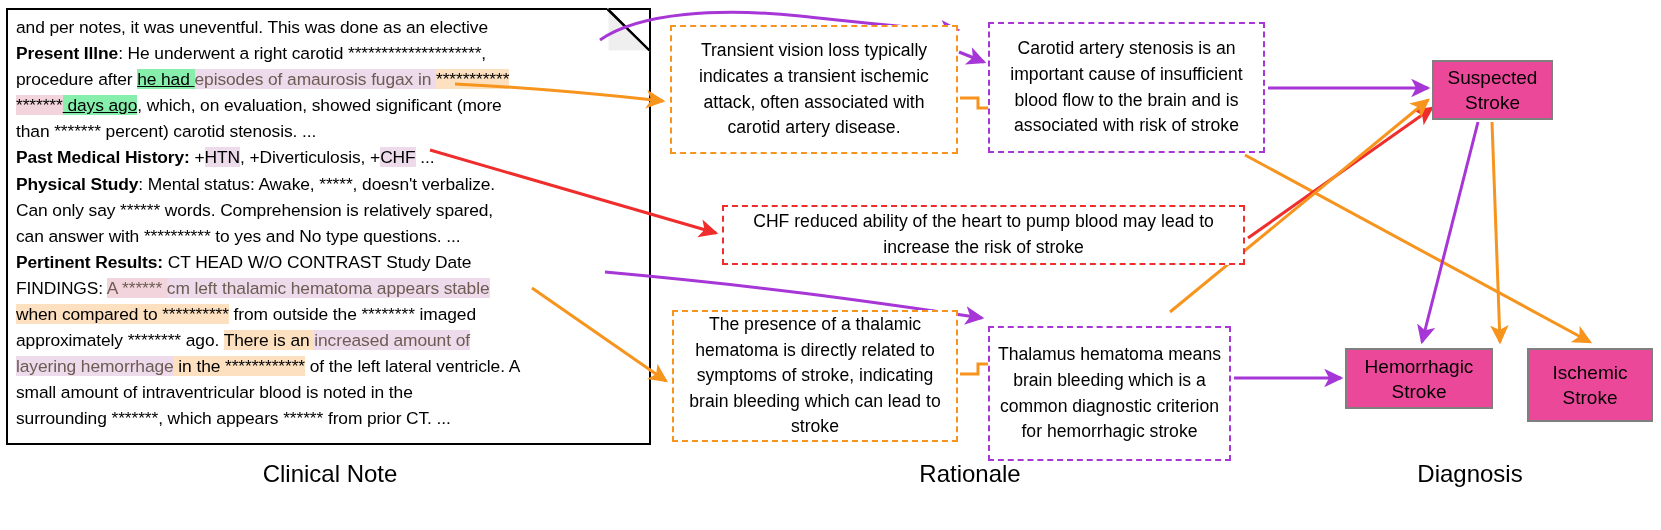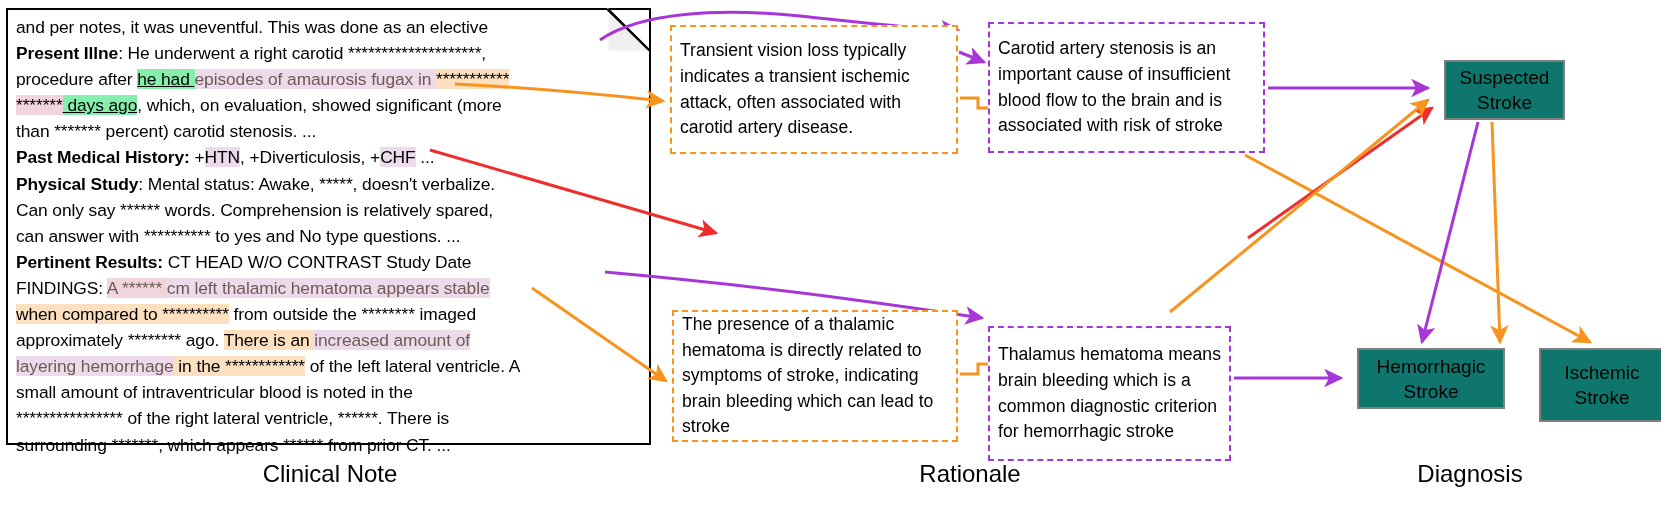--- a/index.html
+++ b/index.html
@@ -33,39 +33,39 @@
 
   
   .hl-pur{background:#86efac;text-decoration:underline;}
   .hl-pnk{background:#f2d4dc;}
   .hl-org{background:#fce0c0;}
   .hl-pp  {background:#eddaea;}
   .hl-dim{color:#6e5b54;}
 
   
   .rbox{position:absolute;box-sizing:border-box;background:#fff;
-        font-size:17.6px;line-height:25.6px;text-align:left;
+        font-size:17.6px;line-height:25.6px;text-align:center;
         display:flex;align-items:center;justify-content:center;
         padding:4px 8px;z-index:6;}
   .d-org{border:2.5px dashed #f7941e;}
   .d-pur{border:2.5px dashed #a637d6;}
   .d-red{border:2.5px dashed #ef2d2d;}
 
   #r-transient{left:670px;top:25px;width:288px;height:129px;}
   #r-carotid  {left:988px;top:22px;width:277px;height:131px;}
   #r-chf      {left:722px;top:205px;width:523px;height:60px;}
   #r-thalamic {left:672px;top:310px;width:286px;height:132px;}
   #r-thalamus {left:988px;top:326px;width:243px;height:135px;}
 
   
   .dbox{position:absolute;box-sizing:border-box;
-        border:2px solid #7f7f7f;background:#0f766e;
+        border:2px solid #7f7f7f;background:#ec4899;
         font-size:19px;line-height:25px;text-align:center;
         display:flex;align-items:center;justify-content:flex-start;
-        z-index:6;margin-left:12px;}
+        z-index:6;}
   #d-suspected{left:1432px;top:60px;width:121px;height:60px;}
   #d-hemo     {left:1345px;top:348px;width:148px;height:61px;}
   #d-isch     {left:1527px;top:348px;width:126px;height:74px;}
 
   
   .caption{position:absolute;font-size:24px;text-align:center;z-index:6;}
   #cap-note{left:150px;top:460px;width:360px;text-align:center;}
   #cap-rat {left:790px;top:460px;width:360px;}
   #cap-diag{left:1290px;top:460px;width:360px;}
 </style>
@@ -136,34 +136,36 @@
           <span class="ln"><b>Past Medical History:</b><span> +</span><span class="hl-pp">HTN</span><span>, +Diverticulosis, +</span><span class="hl-pp">CHF</span><span> ...</span></span>
           <span class="ln"><b>Physical Study</b><span>: Mental status: Awake, *****, doesn't verbalize.</span></span>
           <span class="ln"><span>Can only say ****** words. Comprehension is relatively spared,</span></span>
           <span class="ln"><span>can answer with ********** to yes and No type questions. ...</span></span>
           <span class="ln"><b>Pertinent Results:</b><span> CT HEAD W/O CONTRAST Study Date</span></span>
           <span class="ln"><span>FINDINGS: </span><span class="hl-pnk hl-dim">A ****** </span><span class="hl-pp hl-dim">cm left thalamic hematoma appears stable</span></span>
           <span class="ln"><span class="hl-org">when compared to **********</span><span> from outside the ******** imaged</span></span>
           <span class="ln"><span>approximately ******** ago. </span><span class="hl-org">There is an </span><span class="hl-pp hl-dim">increased amount of</span></span>
           <span class="ln"><span class="hl-pp hl-dim">layering hemorrhage</span><span class="hl-org"> in the ************</span><span> of the left lateral ventricle. A</span></span>
           <span class="ln"><span>small amount of intraventricular blood is noted in the</span></span>
-          <span class="ln"><span>**************** of the right lateral ventricle, ******. There is</span></span>
           <span class="ln"><span>surrounding *******, which appears ****** from prior CT. ...</span></span>
         </p>
     </div>
   </div>
 
   <div class="rbox d-org" id="r-transient">
     <span>Transient vision loss typically indicates a transient ischemic attack, often associated with carotid artery disease.</span>
   </div>
 
   <div class="rbox d-pur" id="r-carotid">
     <span>Carotid artery stenosis is an important cause of insufficient blood flow to the brain and is associated with  risk of stroke</span>
   </div>
 
+  <div class="rbox d-red" id="r-chf">
+    <span>CHF reduced ability of the heart to pump blood may lead to increase the risk of stroke</span>
+  </div>
 
   <div class="rbox d-org" id="r-thalamic">
     <span>The presence of a thalamic hematoma is directly related to symptoms of stroke, indicating brain bleeding which can lead to stroke</span>
   </div>
 
   <div class="rbox d-pur" id="r-thalamus">
     <span>Thalamus hematoma means brain bleeding which is a common diagnostic criterion for hemorrhagic stroke</span>
   </div>
 
   <div class="dbox" id="d-suspected">

